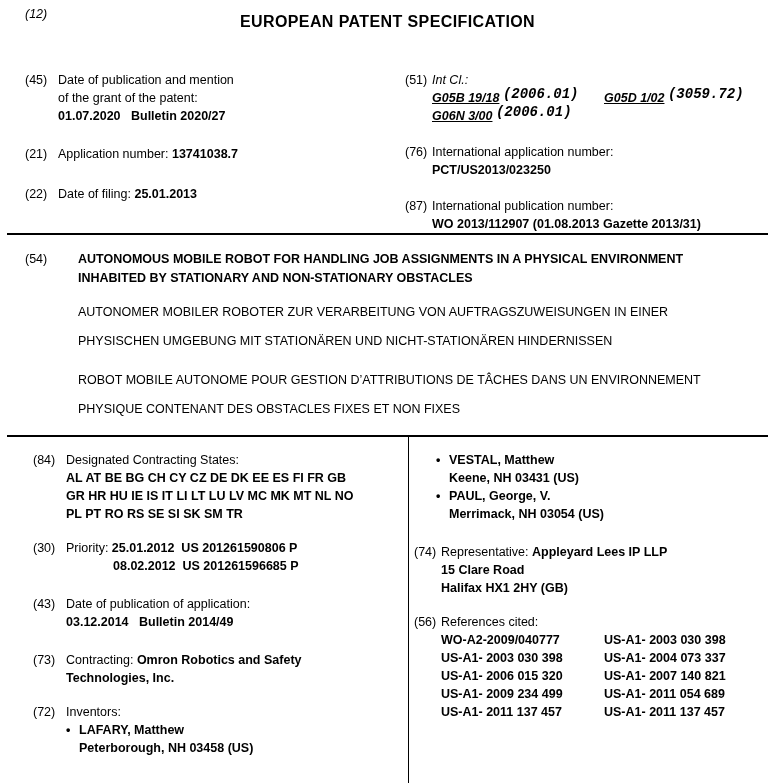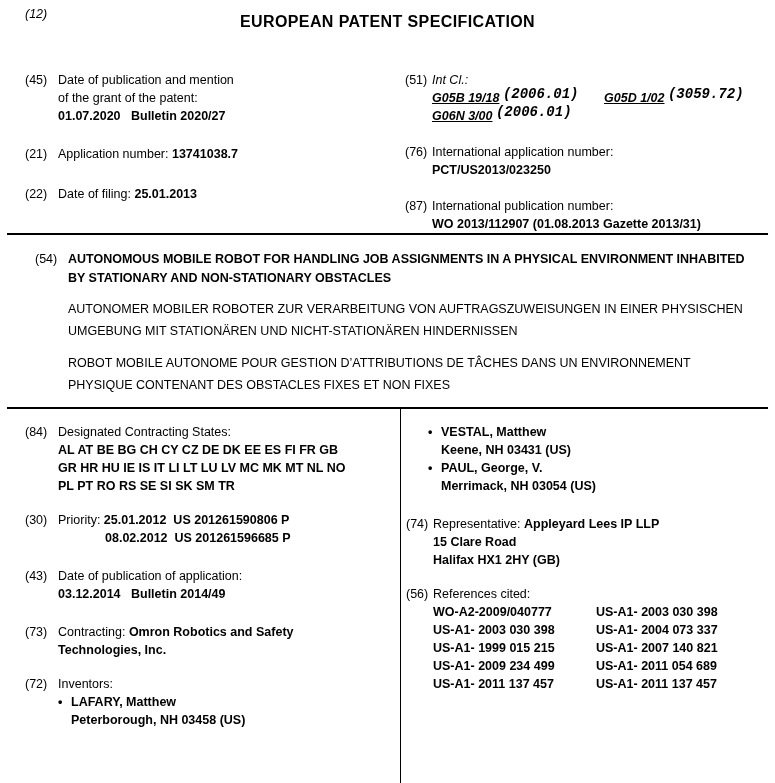--- a/index.html
+++ b/index.html
@@ -17,25 +17,25 @@
   .tr{flex:1;padding-right:16px;min-width:0;}
   .field{display:flex;}
   .field>.code{flex:0 0 33px;}
   .tl .field{padding-left:25px;}
   .tr .field{padding-left:5px;}
   .tr .field>.code{flex:0 0 27px;}
   .fc{flex:1;min-width:0;}.mb16{margin-bottom:16px}.mb18{margin-bottom:18px}
   .mb20{margin-bottom:20px}.mb22{margin-bottom:22px}.mb26{margin-bottom:16px}
   .rule{border-top:2px solid #000;margin:0 7px;flex:0 0 auto;}
   .sec54{flex:0 0 auto;padding:15px 28px 11px 0;}
-  .sec54 .field{padding-left:35px;}
+  .sec54 .field{padding-left:25px;gap:20px;}
   .t-en{font-weight:700;line-height:19px;}
-  .t-de,.t-fr{margin-top:10px;line-height:22px;}
+  .t-de,.t-fr{margin-top:10px;line-height:29px;}
   .bottom{flex:1;display:flex;}
-  .bl{width:400px;flex:0 0 400px;padding-top:14px;}
+  .bl{width:400px;flex:0 0 400px;padding-top:14px;padding-left:8px;}
   .br{flex:1;border-left:1.5px solid #000;padding-top:14px;padding-right:12px;min-width:0;}
   .bl .field{padding-left:25px;}
   .br .field{padding-left:5px;}
   .br .field>.code{flex:0 0 27px;}
   .ipc-row{display:flex;}
   .ipc-first{flex:0 0 172px;}
   .ipc{font-weight:700;font-style:italic;white-space:pre;text-decoration:underline;}
   .sup{font-size:14px;position:relative;top:-4px;font-weight:700;font-style:italic;font-family:Liberation Mono, monospace;}
   .inv{display:flex;}
   .inv>.bullet{flex:0 0 13px;font-weight:700;}
@@ -218,21 +218,21 @@
 
       <div class="field">
         <span class="code">(56)</span>
         <div class="fc">
           <div>References cited:</div>
           <div class="refs">
             <span class="pre">WO-A2-2009/040777</span>
             <span class="pre">US-A1- 2003 030 398</span>
             <span class="pre">US-A1- 2003 030 398</span>
             <span class="pre">US-A1- 2004 073 337</span>
-            <span class="pre">US-A1- 1999 015 215</span>
+            <span class="pre">US-A1- 2006 015 320</span>
             <span class="pre">US-A1- 2007 140 821</span>
             <span class="pre">US-A1- 2009 234 499</span>
             <span class="pre">US-A1- 2011 054 689</span>
             <span class="pre">US-A1- 2011 137 457</span>
             <span class="pre">US-A1- 2011 137 457</span>
           </div>
         </div>
       </div>
     </div>
 

